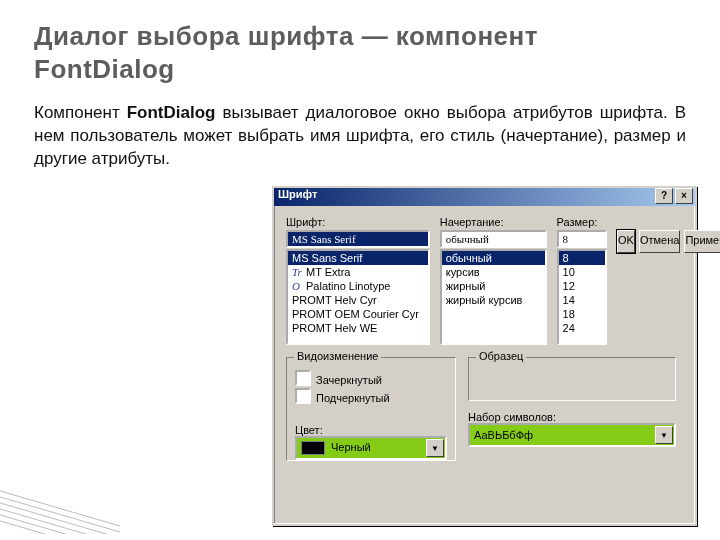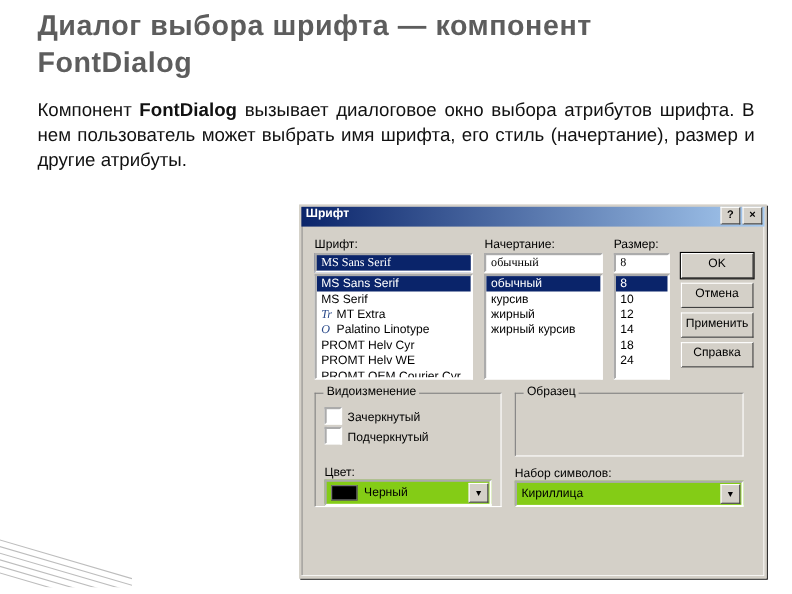--- a/index.html
+++ b/index.html
@@ -1,16 +1,16 @@
 <!DOCTYPE html>
 <html><head>
 <meta charset="utf-8">
 <style>
   html,body{margin:0;padding:0;width:720px;height:540px;font-family:Verdana,Geneva,sans-serif;background:#fff;overflow:hidden}
-  .slide{position:relative;width:720px;height:540px;box-sizing:border-box;padding:7px 34px 0 34px}
+  .slide{position:relative;width:720px;height:540px;box-sizing:border-box;padding:20px 34px 0 34px}
   .title{color:#5d5d5d;font-size:26px;font-weight:bold;line-height:1.25;margin:0 0 16px 0;letter-spacing:.5px}
   .body{color:#111;font-size:17px;line-height:1.35;text-align:justify}
   .body b{font-weight:bold}
   .decor{position:absolute;left:0;bottom:6px;width:120px;height:52px;overflow:hidden}
   .decor svg{display:block}
 
   
   .win{position:absolute;left:272px;top:186px;width:421px;height:336px;font-family:Tahoma,Arial,sans-serif;font-size:11px;color:#000;
        background:#d4d0c8;border:2px solid #d4d0c8;box-shadow:1px 1px 0 #000, -1px -1px 0 #fff inset, 1px 1px 0 #808080 inset}
   .titlebar{height:18px;background:linear-gradient(to right,#0a246a,#a6caf0);color:#fff;display:flex;padding:0 2px 0 4px}
@@ -19,21 +19,21 @@
   .client{padding:10px 10px 10px 12px}
   .row{display:flex;gap:10px}
   .col .lbl{display:block;margin-bottom:2px}
   .u{}
   .inp{height:18px;background:#fff;border:2px inset #fff;padding:1px 4px;box-sizing:border-box;width:100%;font-family:Tahoma;font-size:11px}
   .inp.sel{background:#0a246a;color:#fff}
   .listbox{background:#fff;border:2px inset #fff;box-sizing:border-box;overflow:hidden}
   .li{padding:1px 4px;white-space:nowrap}
   .li.sel{background:#0a246a;color:#fff}
   .li .ico{display:inline-block;width:14px;font-family:serif;font-style:italic;color:#2a4a8a}
-  .btns{display:flex;flex-direction:column;gap:4px;width:68px;margin-top:14px}
+  .btns{display:flex;flex-direction:row;gap:4px;width:68px;margin-top:14px}
   .btn{height:21px;background:#d4d0c8;border:1px solid #fff;border-right-color:#404040;border-bottom-color:#404040;text-align:center;line-height:19px;font-size:11px}
   .btn.def{outline:1px solid #000}
   .grp{border:1px solid #808080;border-right-color:#fff;border-bottom-color:#fff;position:relative;padding:10px 8px 8px 8px;box-sizing:border-box}
   .grp .cap{position:absolute;top:-8px;left:7px;background:#d4d0c8;padding:0 3px}
   .chk{display:flex;align-items:flex-end;gap:5px;margin:2px 0}
   .chk .box{width:12px;height:12px;background:#fff;border:2px inset #fff}
   .combo{display:flex;height:20px;border:2px inset #fff;background:#84cc16;align-items:center}
   .combo .val{flex:1;padding:0 4px;font-size:11px}
   .combo .arrow{width:16px;height:16px;margin:1px;background:#d4d0c8;border:1px solid #fff;border-right-color:#404040;border-bottom-color:#404040;display:flex;align-items:center;justify-content:center;font-size:8px}
   .swatch{width:22px;height:12px;background:#000;border:1px solid #808080;display:inline-block;margin-right:6px;vertical-align:middle}
@@ -71,26 +71,25 @@
       <div class="tbtn">×</div>
     </div>
     <div class="client">
       <div class="row">
 
         <div class="col" style="width:148px">
           <span class="lbl"><span class="u">Шрифт:</span></span>
           <input class="inp sel" value="MS Sans Serif" style="">
           <div class="listbox" style="height:96px;margin-top:1px">
             <div class="li sel"><span>MS Sans Serif</span></div>
-            <div class="li"><span>MS Serif</span></div>
             <div class="li"><span class="ico">Tr</span><span>MT Extra</span></div>
             <div class="li"><span class="ico">O</span><span>Palatino Linotype</span></div>
             <div class="li"><span>PROMT Helv Cyr</span></div>
+            <div class="li"><span>PROMT OEM Courier Cyr</span></div>
             <div class="li"><span>PROMT Helv WE</span></div>
-            <div class="li"><span>PROMT OEM Courier Cyr</span></div>
           </div>
         </div>
 
         <div class="col" style="width:110px">
           <span class="lbl"><span class="u">Начертание:</span></span>
           <input class="inp" value="обычный" style="">
           <div class="listbox" style="height:96px;margin-top:1px">
             <div class="li sel">обычный</div>
             <div class="li">курсив</div>
             <div class="li">жирный</div>
@@ -134,27 +133,27 @@
           <div style="margin-top:20px">
             <span class="lbl">Цвет:</span>
             <div class="combo">
               <span class="val"><span class="swatch"></span><span>Черный</span></span>
               <span class="arrow">▼</span>
             </div>
           </div>
         </div>
 
         <div style="width:208px">
-          <div class="grp" style="height:58px">
+          <div class="grp" style="height:44px">
             <span class="cap">Образец</span>
           </div>
           <div style="margin-top:10px">
             <span class="lbl"><span class="u">Набор символов:</span></span>
             <div class="combo">
-              <span class="val">Кириллица</span>
+              <span class="val">АаВЬБбФф</span>
               <span class="arrow">▼</span>
             </div>
           </div>
         </div>
       </div>
     </div>
   </div>
 </div>
 
 </body></html>

